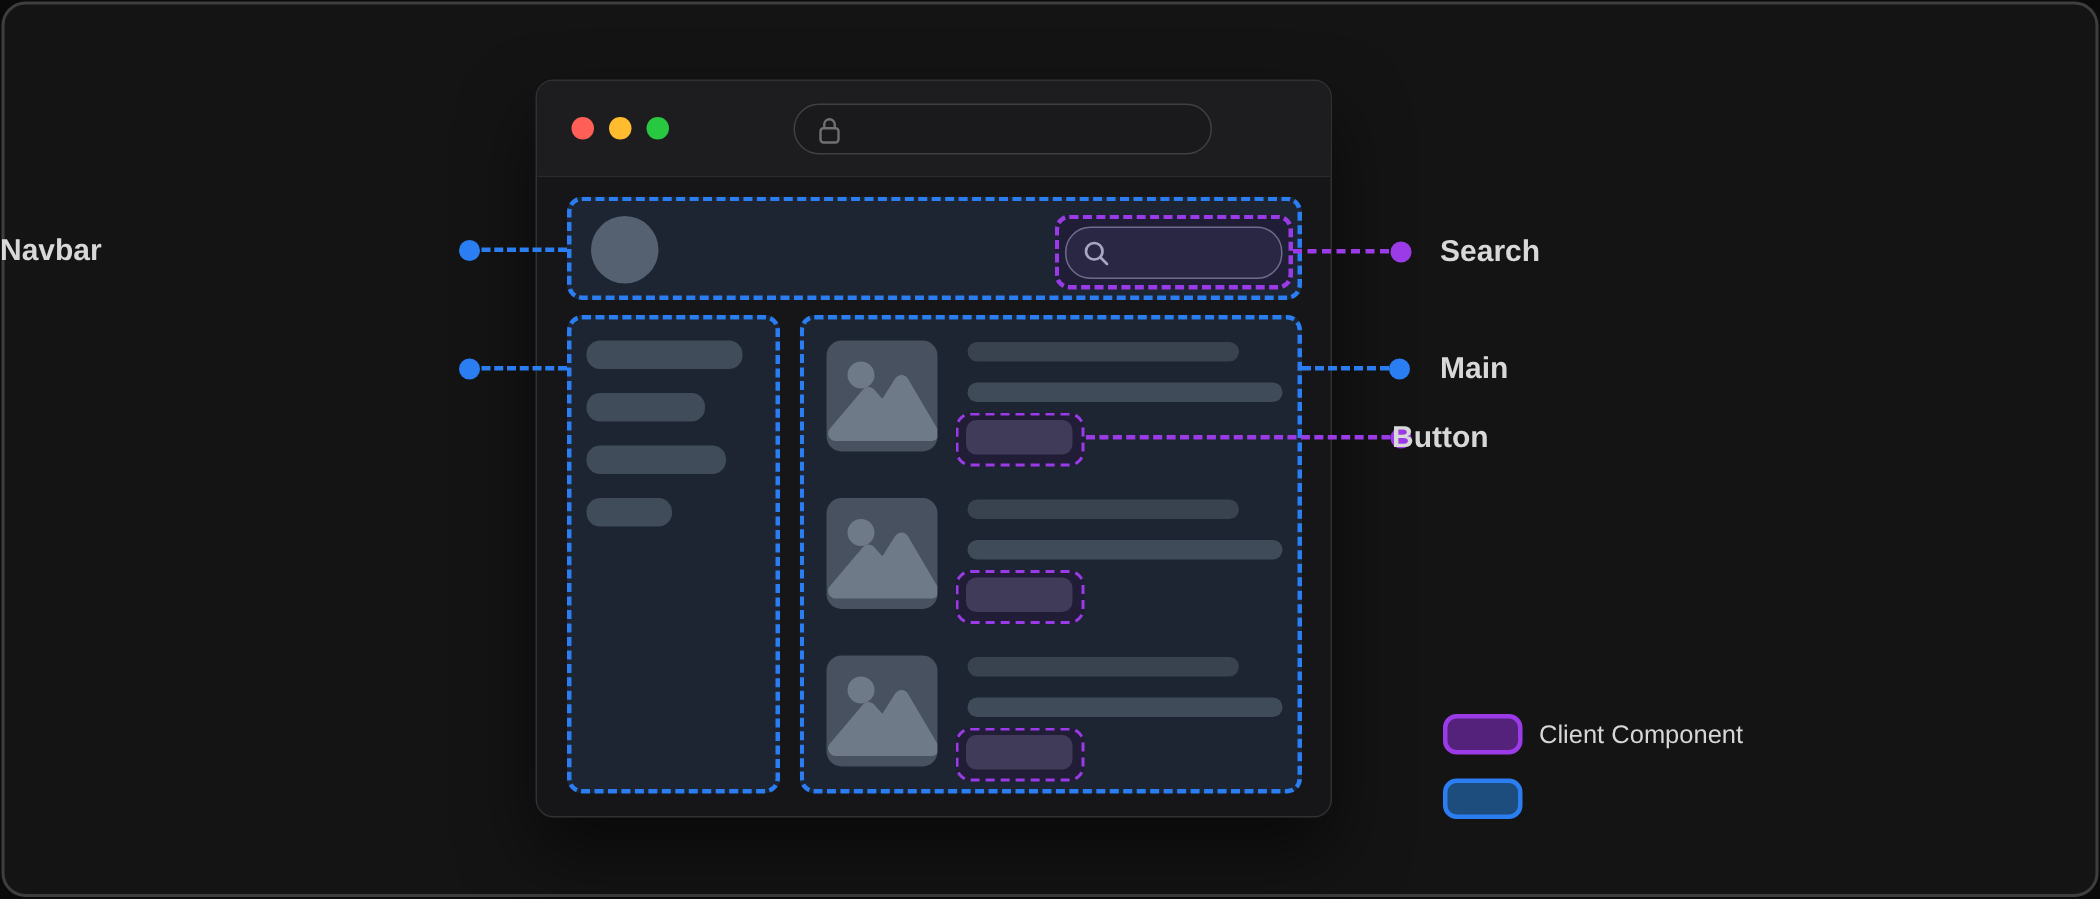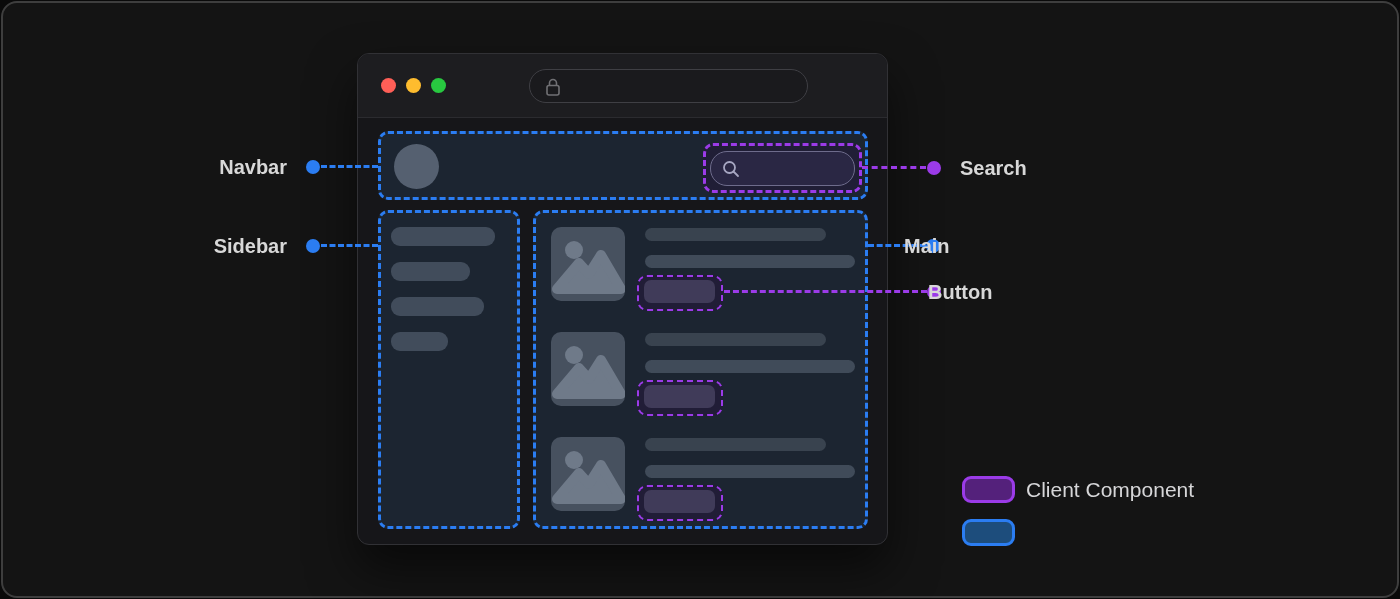--- a/index.html
+++ b/index.html
@@ -54,33 +54,33 @@
   .mbar1 { top:1px;  width:181px; background:#39434f; }
   .mbar2 { top:28px; width:210px; background:#404b59; }
   .btn-wrap { position:absolute; left:101px; top:48px; width:86px; height:36px;
               border:2.5px dashed var(--client); border-radius:10px; background:#211d37; }
   .btn-pill { position:absolute; left:5px; top:3px; width:71px; height:23px;
               border-radius:7px; background:#403b59; }
 
   
   .callout-label { position:absolute; font-size:20px; font-weight:700; color:#d8d8d8;
                    line-height:26px; white-space:nowrap; }
-  .callout-label.right-align { width:287px; left:0; text-align:right; }
+  .callout-label.right-align { width:287px; left:0; }
   .dot { position:absolute; width:14px; height:14px; border-radius:50%; }
   .dot.server { background:var(--server); }
   .dot.client { background:var(--client); }
   .cline { position:absolute; height:0; }
   .cline.server { border-top:3px dashed var(--server); }
   .cline.client { border-top:3px dashed var(--client); }
 
   
   .swatch { position:absolute; left:962px; width:53px; height:27px; border-radius:9px; }
   .swatch.client { border:3px solid var(--client); background:var(--client-fill); }
   .swatch.server { border:3px solid var(--server); background:var(--server-fill); }
-  .legend-label { position:absolute; left:1026px; font-size:21px; color:#d6d6d8;
+  .legend-label { position:absolute; left:1026px; font-size:17px; color:#d6d6d8;
                   line-height:24px; white-space:nowrap; }
 </style>
 </head>
 <body>
 
 <div class="stage">
   <div class="frame-panel"></div>
 
   <div class="window">
     <div class="titlebar">
@@ -157,31 +157,30 @@
         <div class="btn-pill"></div>
       </div>
     </div>
   </div>
   </div>
 
   <div class="callout-label right-align" style="top:154px;">Navbar</div>
   <span class="dot server" style="left:306px; top:160px;"></span>
   <div class="cline server" style="left:321px; top:165px; width:57px;"></div>
 
-  <div class="callout-label right-align" style="top:233px;">Sidebar</div>
   <span class="dot server" style="left:306px; top:239px;"></span>
   <div class="cline server" style="left:321px; top:244px; width:57px;"></div>
 
   <div class="cline client" style="left:862px; top:166px; width:64px;"></div>
   <span class="dot client" style="left:927px; top:161px;"></span>
   <div class="callout-label" style="left:960px; top:155px;">Search</div>
 
   <div class="cline server" style="left:868px; top:244px; width:58px;"></div>
   <span class="dot server" style="left:926px; top:239px;"></span>
-  <div class="callout-label" style="left:904px; top:233px;">Main</div>
+  <div class="callout-label" style="left:960px; top:233px;">Main</div>
 
   <div class="cline client" style="left:724px; top:290px; width:203px;"></div>
   <span class="dot client" style="left:927px; top:285px;"></span>
   <div class="callout-label" style="left:928px; top:279px;">Button</div>
 
   <div class="swatch client" style="top:476px;"></div>
   <div class="legend-label" style="top:478px;">Client Component</div>
   <div class="swatch server" style="top:519px;"></div>
 </div>
 

